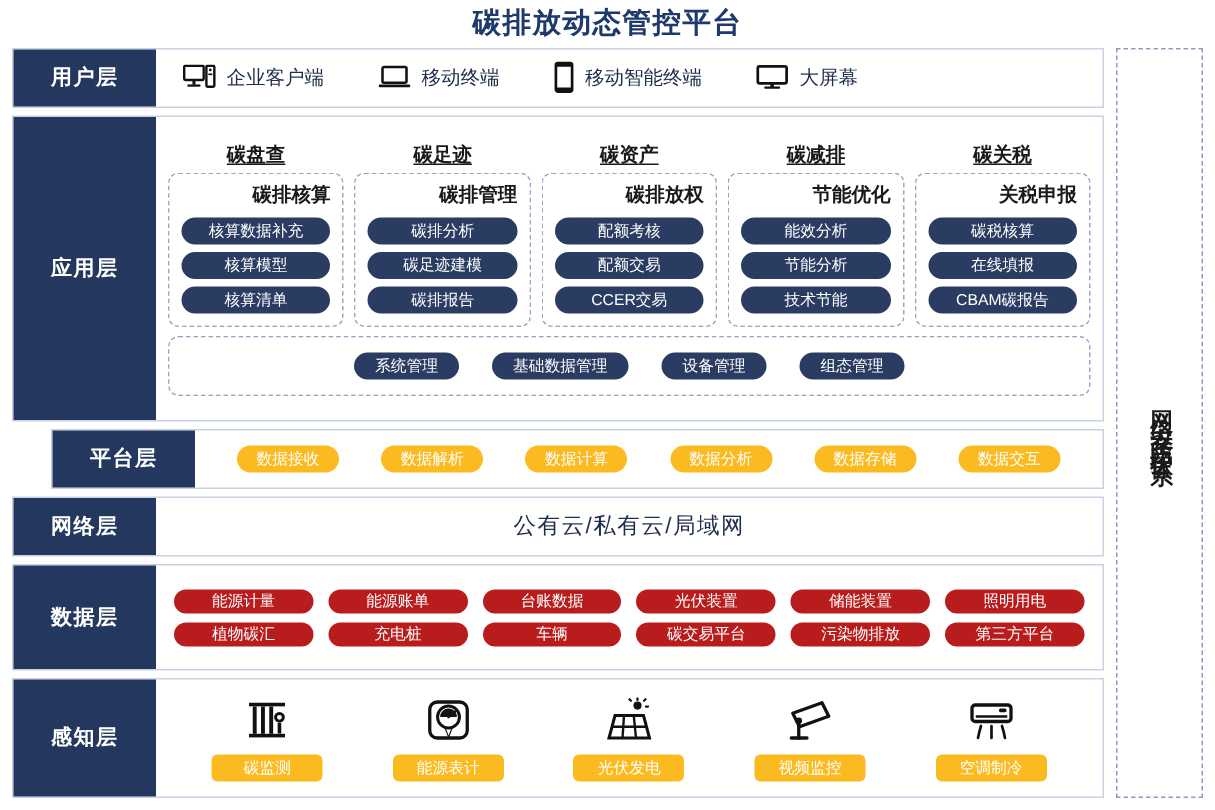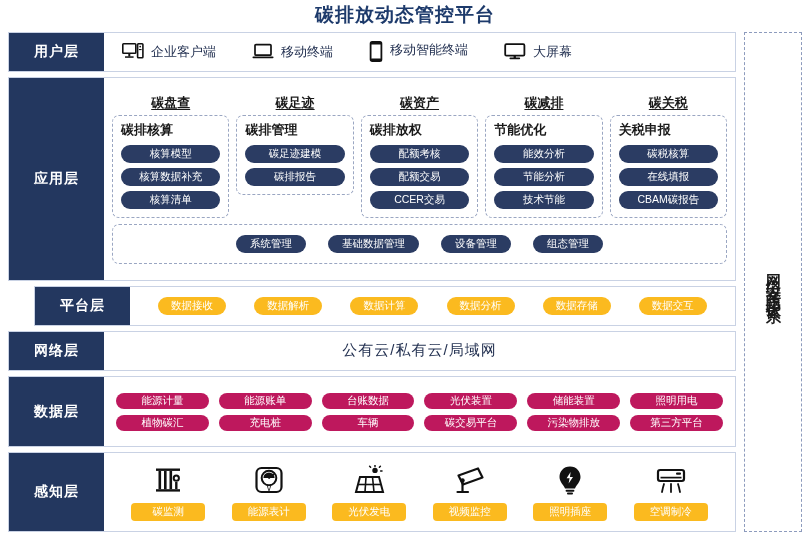--- a/index.html
+++ b/index.html
@@ -63,40 +63,40 @@
   
   .r-user{height:40px;}
   .r-app{height:205px;}
   .r-plat{height:40px;margin-left:26px;}
   .r-net{height:40px;}
   .r-data{height:72px;}
   .r-sense{height:80px;}
 
   
   .user-body{justify-content:flex-start;padding-left:18px;gap:36px;}
-  .user-item{display:flex;align-items:flex-start;gap:7px;}
+  .user-item{display:flex;align-items:center;gap:7px;}
   .user-item .lbl{font-size:13px;color:#1f2d4e;white-space:nowrap;}
   .ic{display:inline-block;line-height:0;}
 
   
   .app-body{flex-direction:column;align-items:stretch;justify-content:center;
             padding:4px 8px 4px 8px;gap:4px;}
   .app-groups{display:flex;justify-content:space-between;gap:7px;}
   .grp{flex:1 1 0;display:flex;flex-direction:column;align-items:center;}
   .grp-title{
     font-size:13px;font-weight:bold;color:#1a1a1a;
     text-decoration:underline;text-underline-offset:2px;
     margin-bottom:3px;
   }
   .grp-box{
     width:100%;
     border:1.3px dashed #9aa6c2;border-radius:7px;
     box-sizing:border-box;
     padding:5px 8px 8px 8px;
-    display:flex;flex-direction:column;align-items:flex-start;gap:5px;
+    display:flex;flex-direction:column;align-items:flex-end;gap:5px;
   }
   .grp-sub{font-size:13px;font-weight:bold;color:#1a1a1a;margin-bottom:1px;}
   .pill{
     display:flex;align-items:center;justify-content:center;
     background:#2b3c63;color:#ffffff;
     border-radius:9px;
     font-size:10.5px;
     height:18px;width:100%;
     box-sizing:border-box;
     white-space:nowrap;
@@ -129,21 +129,21 @@
 
   
   .net-body{justify-content:center;}
   .net-text{font-size:15px;color:#1f2d4e;letter-spacing:1px;}
 
   
   .data-body{flex-direction:column;justify-content:center;gap:6px;padding:0 12px;}
   .data-line{display:flex;justify-content:space-between;width:100%;gap:10px;}
   .dpill{
     flex:1 1 0;
-    background:#be185d;color:#ffffff;border-radius:9px;
+    background:#b91c1c;color:#ffffff;border-radius:9px;
     font-size:10.5px;height:16px;
     display:flex;align-items:center;justify-content:center;
     white-space:nowrap;box-sizing:border-box;
   }
 
   
   .sense-body{justify-content:space-around;padding:0 14px;}
   .sense-item{display:flex;flex-direction:column;align-items:center;gap:6px;}
   .sense-icon{height:34px;display:flex;align-items:center;justify-content:center;}
   .spill{
@@ -218,30 +218,31 @@
     <div class="row r-app">
       <div class="row-label">应用层</div>
       <div class="row-body app-body">
 
         <div class="app-groups">
 
           <div class="grp">
             <div class="grp-title">碳盘查</div>
             <div class="grp-box">
               <div class="grp-sub">碳排核算</div>
+              <div class="pill">核算数据补充</div>
               <div class="pill">核算模型</div>
-              <div class="pill">核算数据补充</div>
               <div class="pill">核算清单</div>
             </div>
           </div>
 
           <div class="grp">
             <div class="grp-title">碳足迹</div>
             <div class="grp-box">
               <div class="grp-sub">碳排管理</div>
+              <div class="pill">碳排分析</div>
               <div class="pill">碳足迹建模</div>
               <div class="pill">碳排报告</div>
             </div>
           </div>
 
           <div class="grp">
             <div class="grp-title">碳资产</div>
             <div class="grp-box">
               <div class="grp-sub">碳排放权</div>
               <div class="pill">配额考核</div>
@@ -377,31 +378,20 @@
             <svg width="32" height="30" viewBox="0 0 32 30">
               <path d="M4.5 10.5 L24 3.5 L28.5 12.5 L9 19.5 Z" fill="none" stroke="#111" stroke-width="2.2" stroke-linejoin="round"></path>
               <line x1="8.5" y1="16" x2="8.5" y2="27" stroke="#111" stroke-width="2.2" stroke-linecap="round"></line>
               <line x1="3.5" y1="27" x2="14" y2="27" stroke="#111" stroke-width="2.2" stroke-linecap="round"></line>
               <circle cx="8.5" cy="15.5" r="2.2" fill="#111"></circle>
             </svg>
           </span>
           <div class="spill">视频监控</div>
         </div>
 
-        <div class="sense-item">
-          <span class="sense-icon">
-            <svg width="26" height="30" viewBox="0 0 26 30">
-              <path d="M13 1.5 C6.5 1.5 2.5 6.5 2.5 12 C2.5 17 6.5 19.5 8 23.5 L18 23.5 C19.5 19.5 23.5 17 23.5 12 C23.5 6.5 19.5 1.5 13 1.5 Z" fill="#111"></path>
-              <path d="M13.6 7 L9.6 13.2 L12.6 13.2 L11.6 18.6 L16 11.9 L13 11.9 Z" fill="#ffffff"></path>
-              <rect x="8.6" y="24.8" width="8.8" height="1.9" rx="0.9" fill="#111"></rect>
-              <rect x="10" y="27.6" width="6" height="1.8" rx="0.9" fill="#111"></rect>
-            </svg>
-          </span>
-          <div class="spill">照明插座</div>
-        </div>
 
         <div class="sense-item">
           <span class="sense-icon">
             <svg width="32" height="30" viewBox="0 0 32 30">
               <rect x="3" y="5" width="26" height="11" rx="2.2" fill="none" stroke="#111" stroke-width="2.2"></rect>
               <line x1="5.5" y1="12.6" x2="26.5" y2="12.6" stroke="#111" stroke-width="1.7"></line>
               <rect x="21" y="7.4" width="5" height="2.4" rx="1" fill="#111"></rect>
               <path d="M9 19 C8 22 7.5 24.5 7 27" stroke="#111" stroke-width="1.8" fill="none" stroke-linecap="round"></path>
               <path d="M16 19 C16 22 16 24.5 16 27" stroke="#111" stroke-width="1.8" fill="none" stroke-linecap="round"></path>
               <path d="M23 19 C24 22 24.5 24.5 25 27" stroke="#111" stroke-width="1.8" fill="none" stroke-linecap="round"></path>

